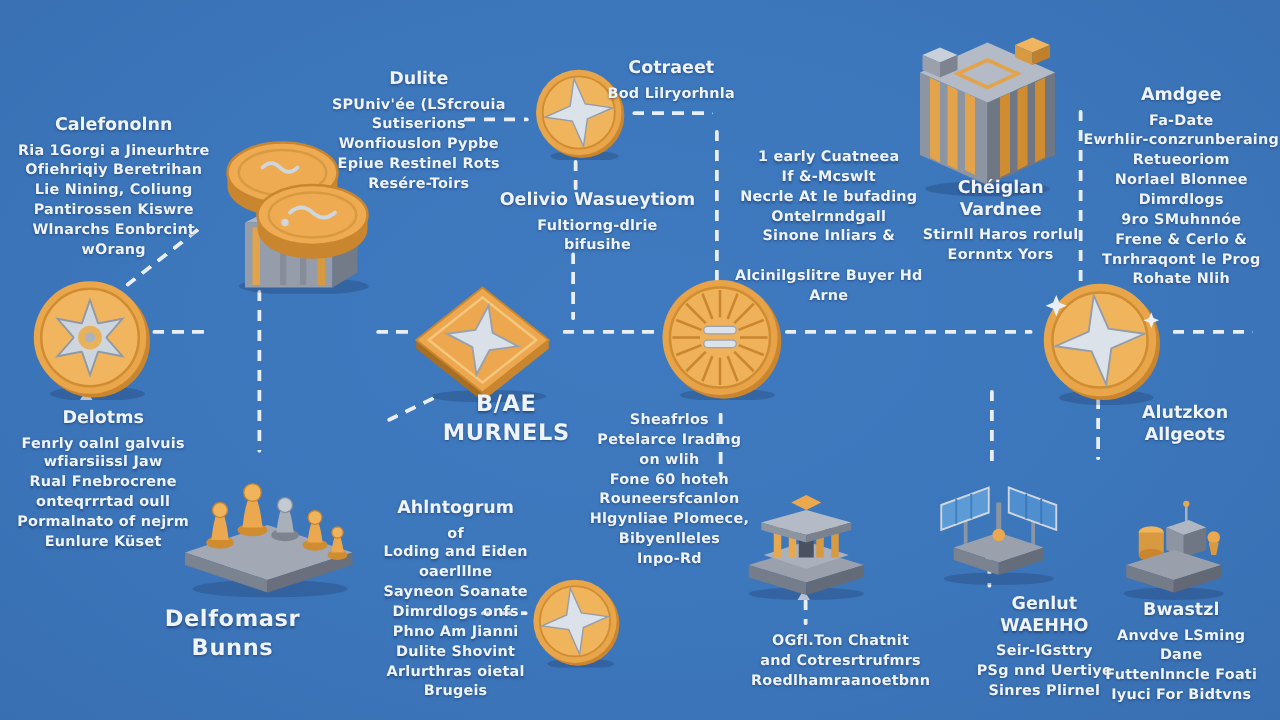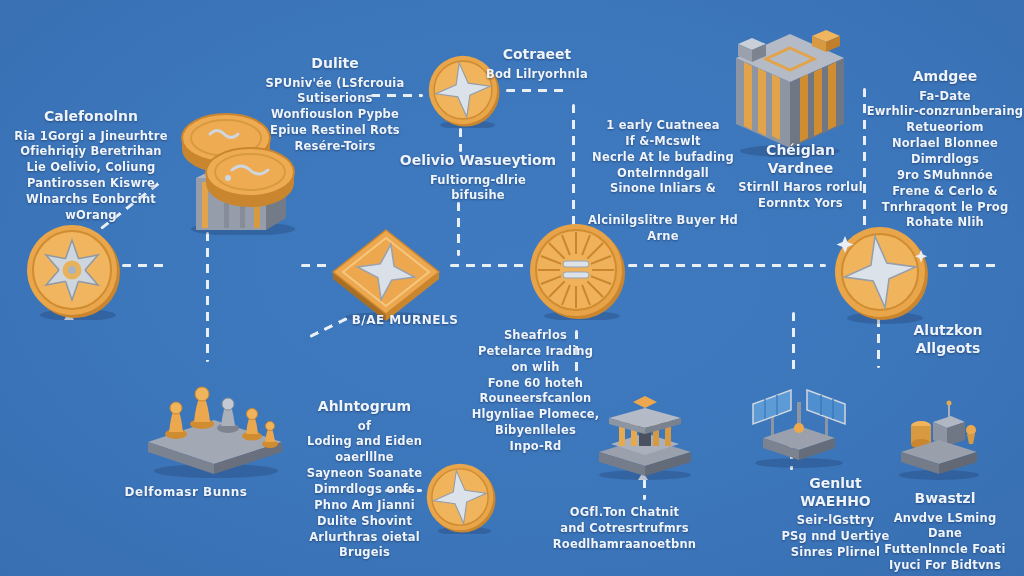--- a/index.html
+++ b/index.html
@@ -50,37 +50,37 @@
   .ic-g{left:136px;top:366px;width:155px;height:112px}
   .ic-h{left:423px;top:460px;width:74px;height:74px}
   .ic-i{left:589px;top:388px;width:112px;height:92px}
   .ic-j{left:743px;top:376px;width:112px;height:92px}
   .ic-k{left:889px;top:396px;width:98px;height:84px}
   .ic-l{left:425px;top:52px;width:76px;height:76px}
   
   .tb{position:absolute;z-index:3;text-align:center;color:#eef4fa;text-shadow:0 1px 2px rgba(20,40,80,.55);}
   .tb-title{font-size:14px;font-weight:700;margin-bottom:3px;white-space:pre-line;line-height:1.25}
   .tb-body{font-size:11.5px;font-weight:700;line-height:1.38;white-space:pre-line;letter-spacing:.2px}
-  .tb-label .tb-title{font-size:12px;letter-spacing:.5px}
-  .tb-calefonolnn{left:2px;top:108px;width:178px}
+  .tb-label .tb-title{font-size:18px;letter-spacing:.5px}
+  .tb-calefonolnn{left:2px;top:92px;width:178px}
   .tb-alqusd{left:240px;top:55px;width:190px}
   .tb-cotraeet{left:452px;top:46px;width:170px}
   .tb-oelivio{left:388px;top:152px;width:180px}
   .tb-early{left:577px;top:118px;width:172px}
   .tb-cheiglan{left:718px;top:142px;width:165px}
   .tb-amdgee{left:866px;top:68px;width:158px}
   .tb-biae{left:335px;top:313px;width:140px}
   .tb-delotms{left:0px;top:326px;width:165px}
   .tb-gamandre{left:448px;top:328px;width:175px}
   .tb-ahlntogrum{left:282px;top:398px;width:165px}
   .tb-delfomasr{left:112px;top:485px;width:148px}
-  .tb-ogfl{left:532px;top:505px;width:185px}
+  .tb-ogfl{left:580px;top:505px;width:185px}
   .tb-genlut{left:748px;top:475px;width:175px}
   .tb-alutzkon{left:888px;top:322px;width:120px}
-  .tb-bwastzl{left:866px;top:490px;width:158px}
+  .tb-bwastzl{left:866px;top:480px;width:158px}
 </style>
 </head>
 <body>
 
 <div class="canvas">
 
   <div class="dash dash-h dh1"></div>
   <div class="dash dash-h dh2"></div>
   <div class="dash dash-h dh3"></div>
   <div class="dash dash-h dh4"></div>
@@ -321,21 +321,21 @@
       <circle cx="50" cy="50" r="45" fill="#e9a54a"></circle>
       <circle cx="50" cy="50" r="38" fill="#f0b45c" stroke="#cf8c31" stroke-width="2"></circle>
       <path d="M50,14 L58,42 L86,50 L58,58 L50,86 L42,58 L14,50 L42,42 Z" fill="#dbe2ea" stroke="#949da9" stroke-width="1.5" transform="rotate(-8 50 50)"></path>
     </svg>
   </div>
 
   <div class="tb tb-calefonolnn">
     <div class="tb-title">Calefonolnn</div>
     <div class="tb-body">Ria 1Gorgi a Jineurhtre
 Ofiehriqiy Beretrihan
-Lie Oelivio, Coliung
+Lie Nining, Coliung
 Pantirossen Kiswre
 Wlnarchs Eonbrcint
 wOrang</div>
   </div>
 
   <div class="tb tb-alqusd">
     <div class="tb-title">Dulite</div>
     <div class="tb-body">SPUniv'ée (LSfcrouia
 Sutiserions
 Wonfiouslon Pypbe
@@ -382,20 +382,29 @@
 9ro SMuhnnóe
 Frene &amp; Cerlo &amp;
 Tnrhraqont le Prog
 Rohate Nlih</div>
   </div>
 
   <div class="tb tb-label tb-biae">
     <div class="tb-title">B/AE MURNELS</div>
   </div>
 
+  <div class="tb tb-delotms">
+    <div class="tb-title">Delotms</div>
+    <div class="tb-body">Fenrly oalnl galvuis
+wfiarsiissl Jaw
+Rual Fnebrocrene
+onteqrrrtad oull
+Pormalnato of nejrm
+Eunlure Küset</div>
+  </div>
 
   <div class="tb tb-gamandre">
     <div class="tb-body">Sheafrlos
 Petelarce Irading
 on wlih
 Fone 60 hoteh
 Rouneersfcanlon
 Hlgynliae Plomece,
 Bibyenlleles
 Inpo-Rd</div>

